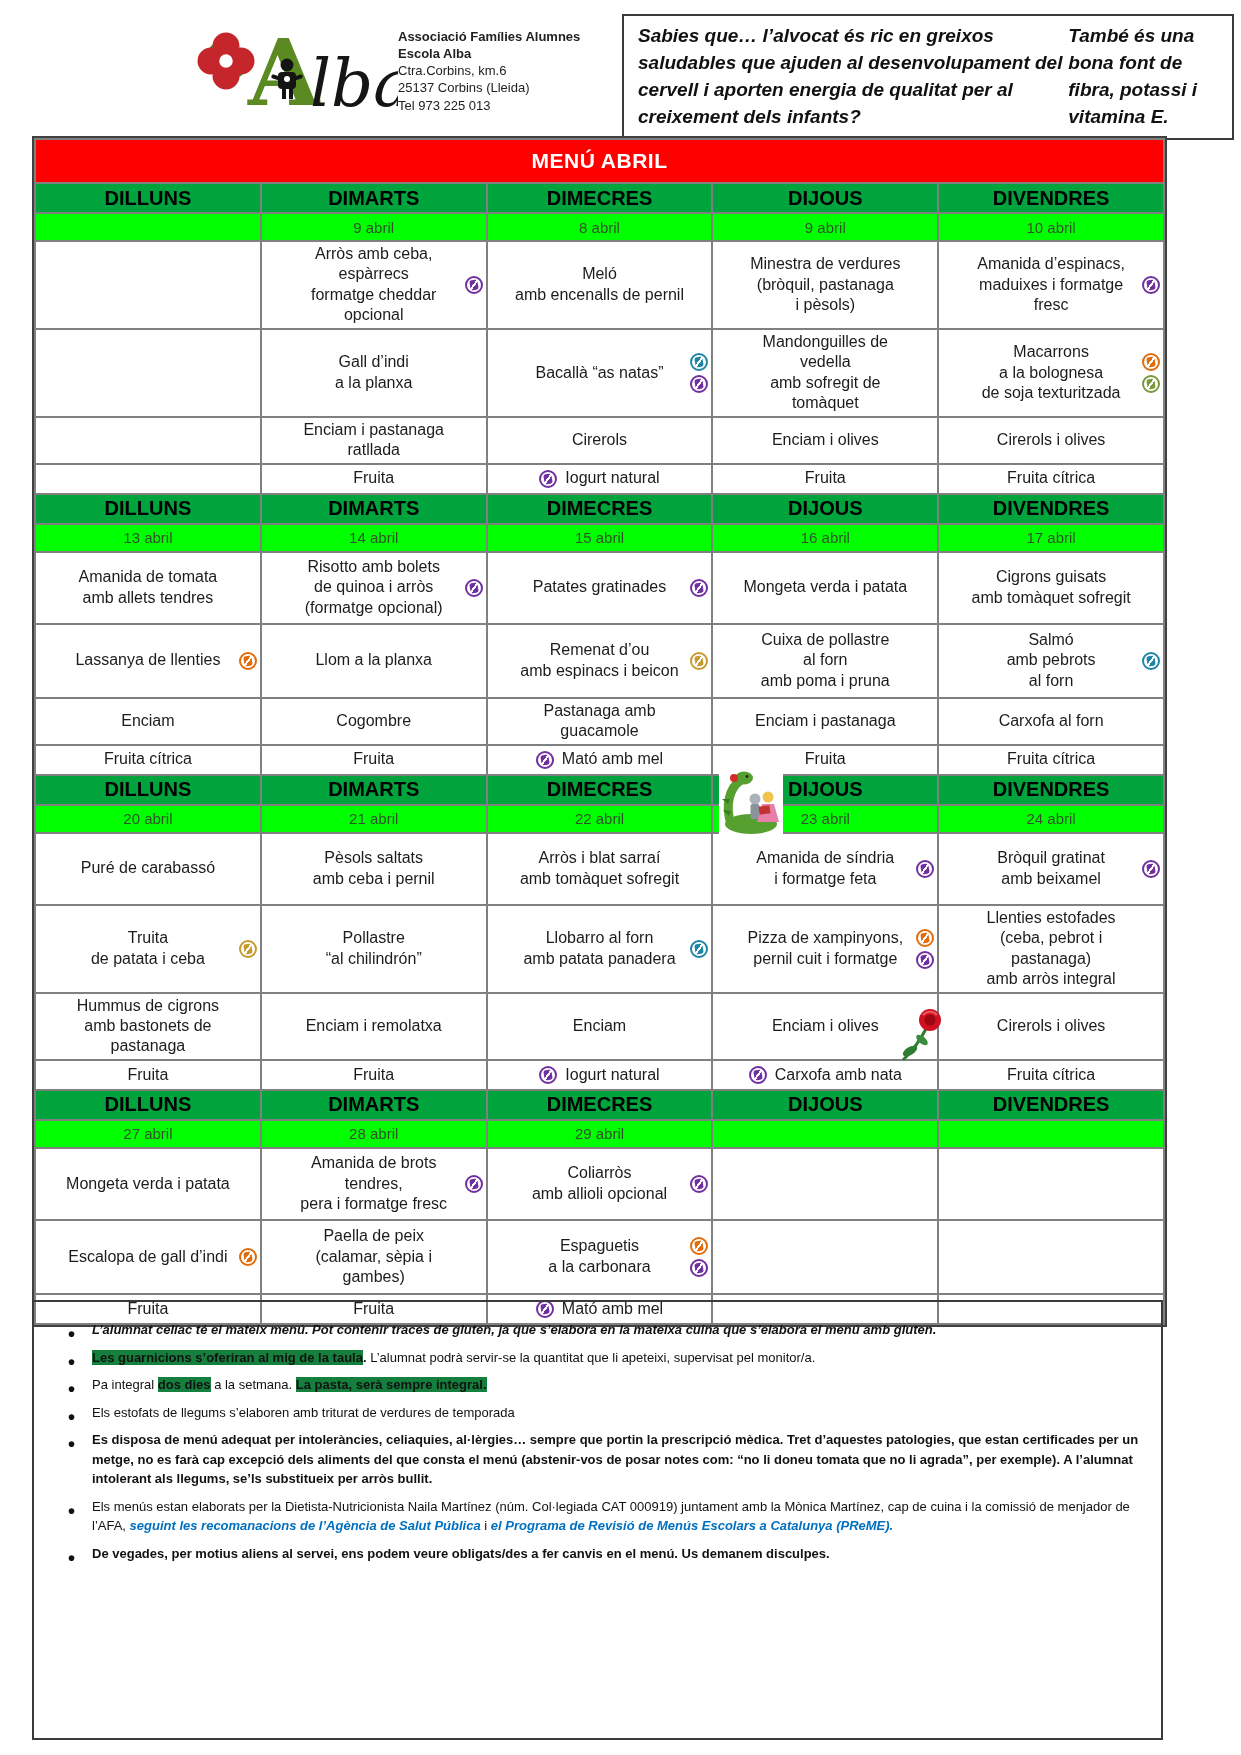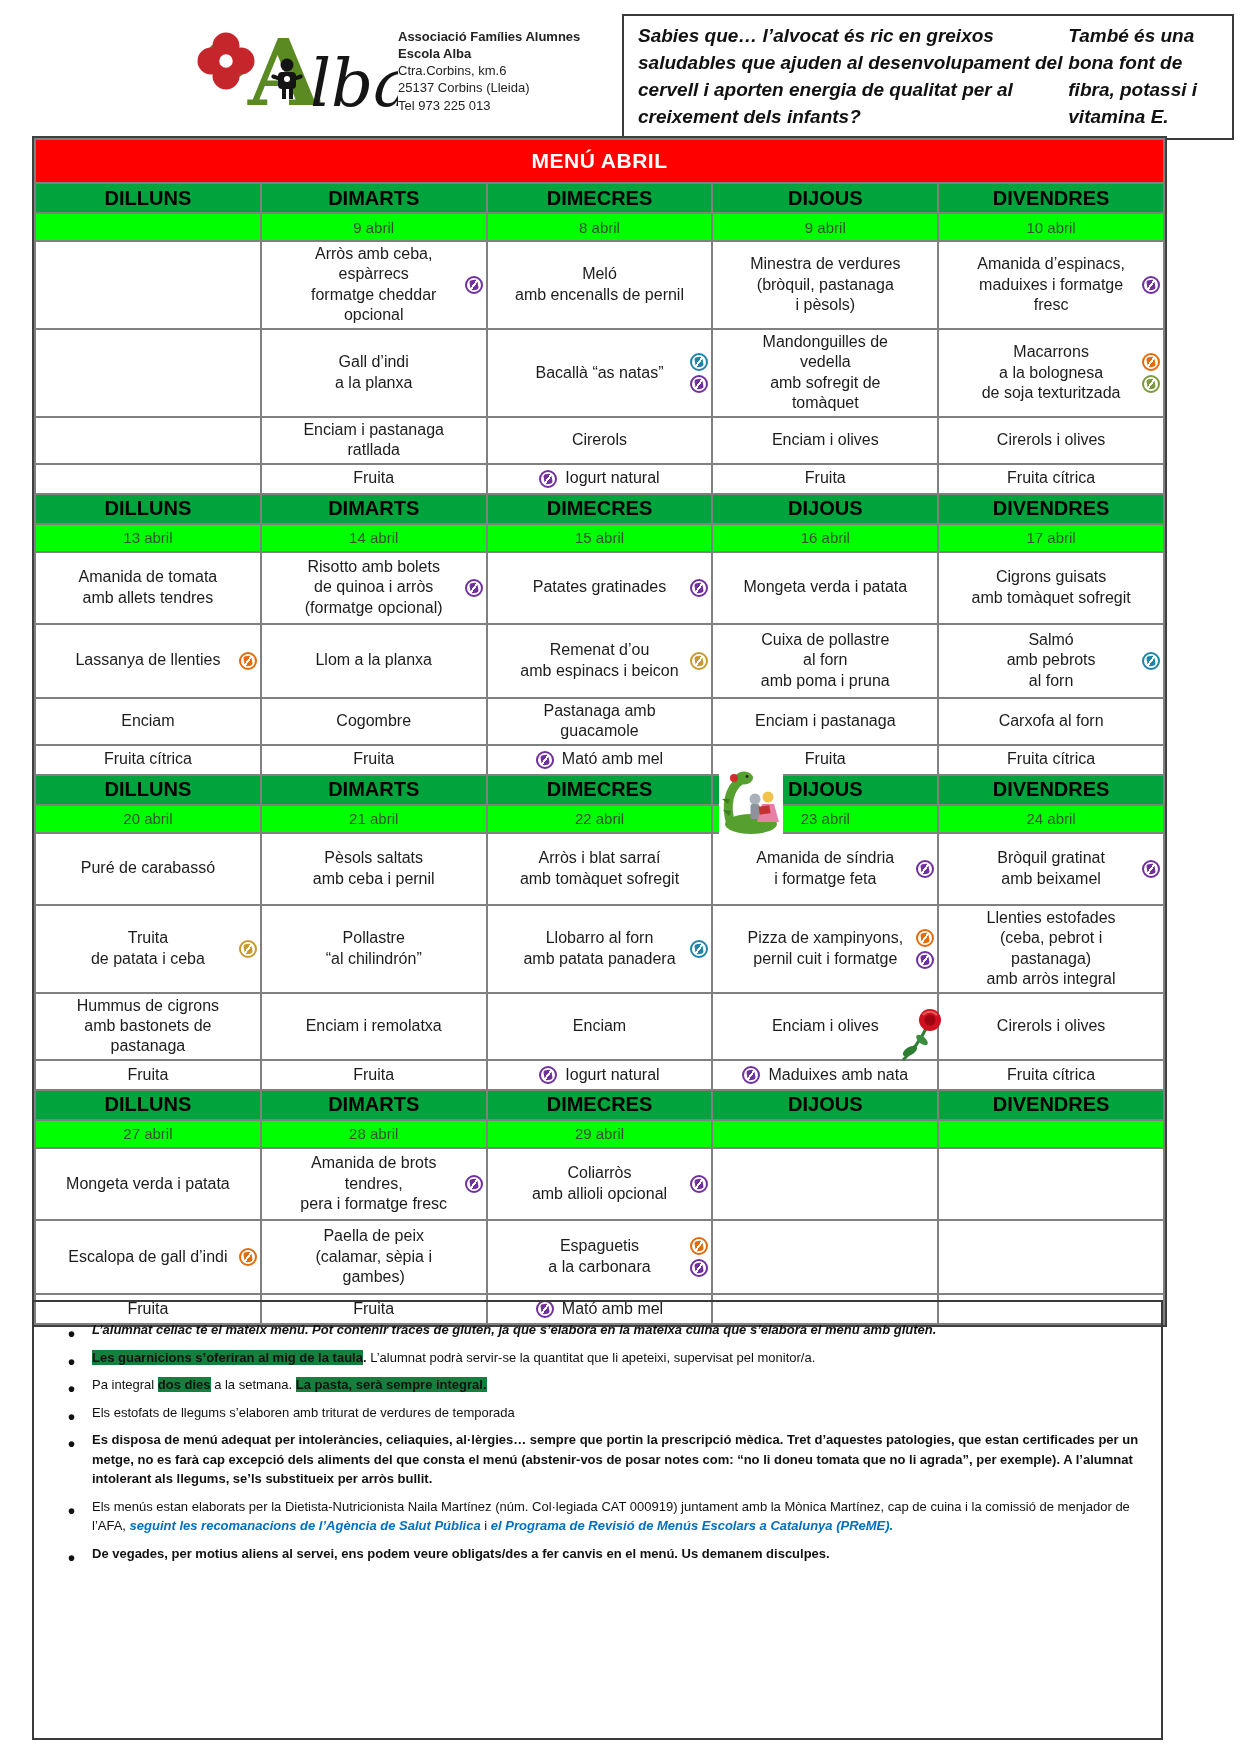--- a/index.html
+++ b/index.html
@@ -476,21 +476,21 @@
                     <i></i>
                   </span>
                   <span class="dish">Iogurt natural</span>
                 </span></div>
             </td>
             <td>
               <div class="cell-inner"><span class="dessert-line">
                   <span class="alg" style="--c: #7030A0;">
                     <i></i>
                   </span>
-                  <span class="dish">Maduixes amb nata</span>
+                  <span class="dish">Carxofa amb nata</span>
                 </span></div>
             </td>
             <td>
               <div class="cell-inner"><span class="dish">Fruita cítrica</span></div>
             </td>
           </tr>
           <tr class="day-row">
             <th>DILLUNS</th>
             <th>DIMARTS</th>
             <th>DIMECRES</th>

